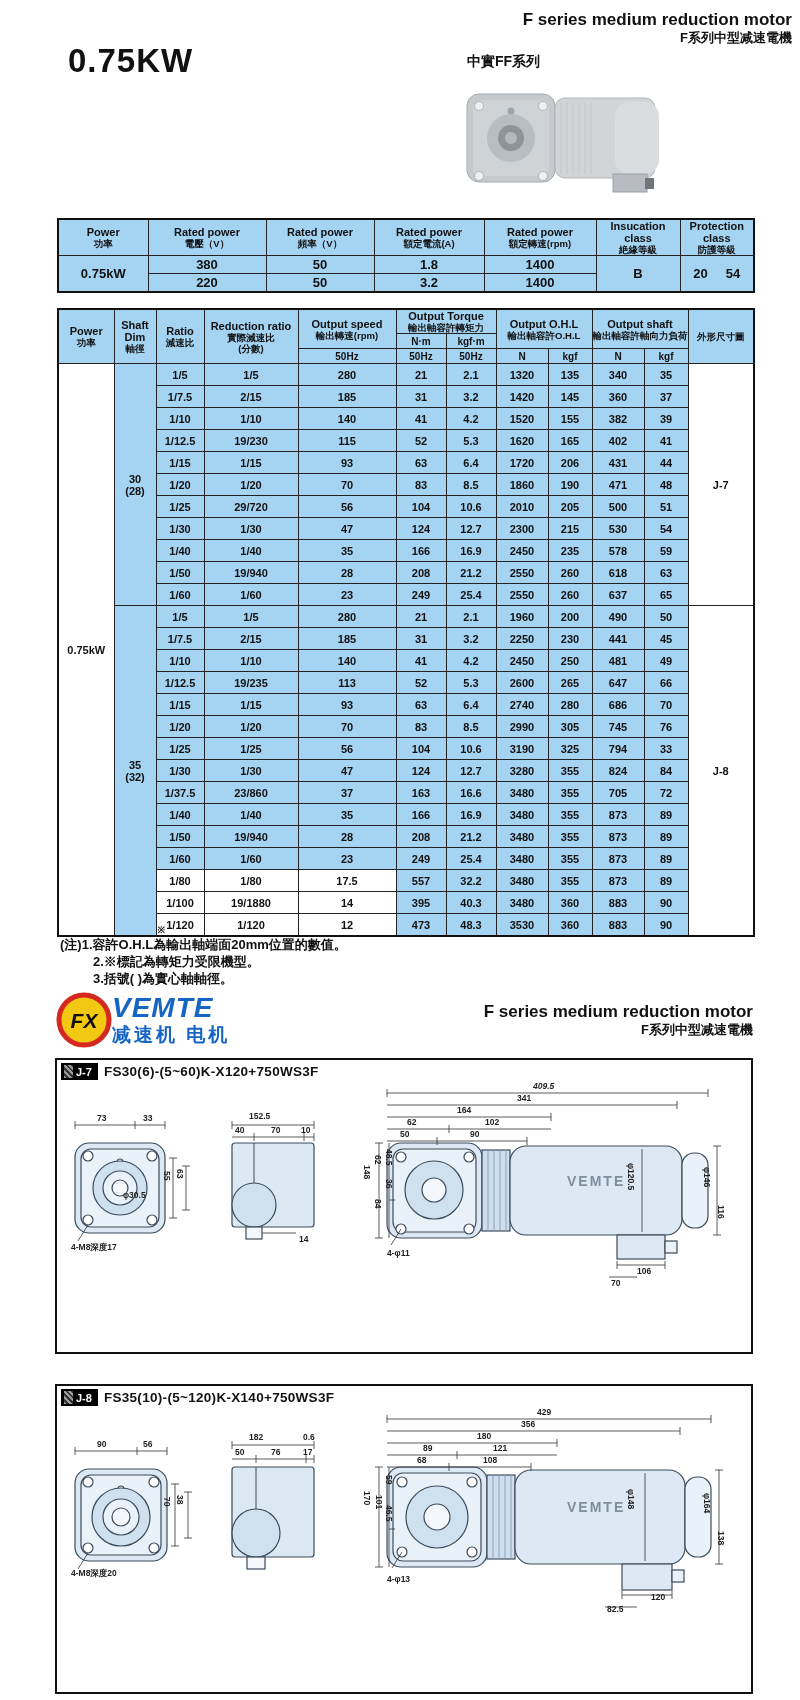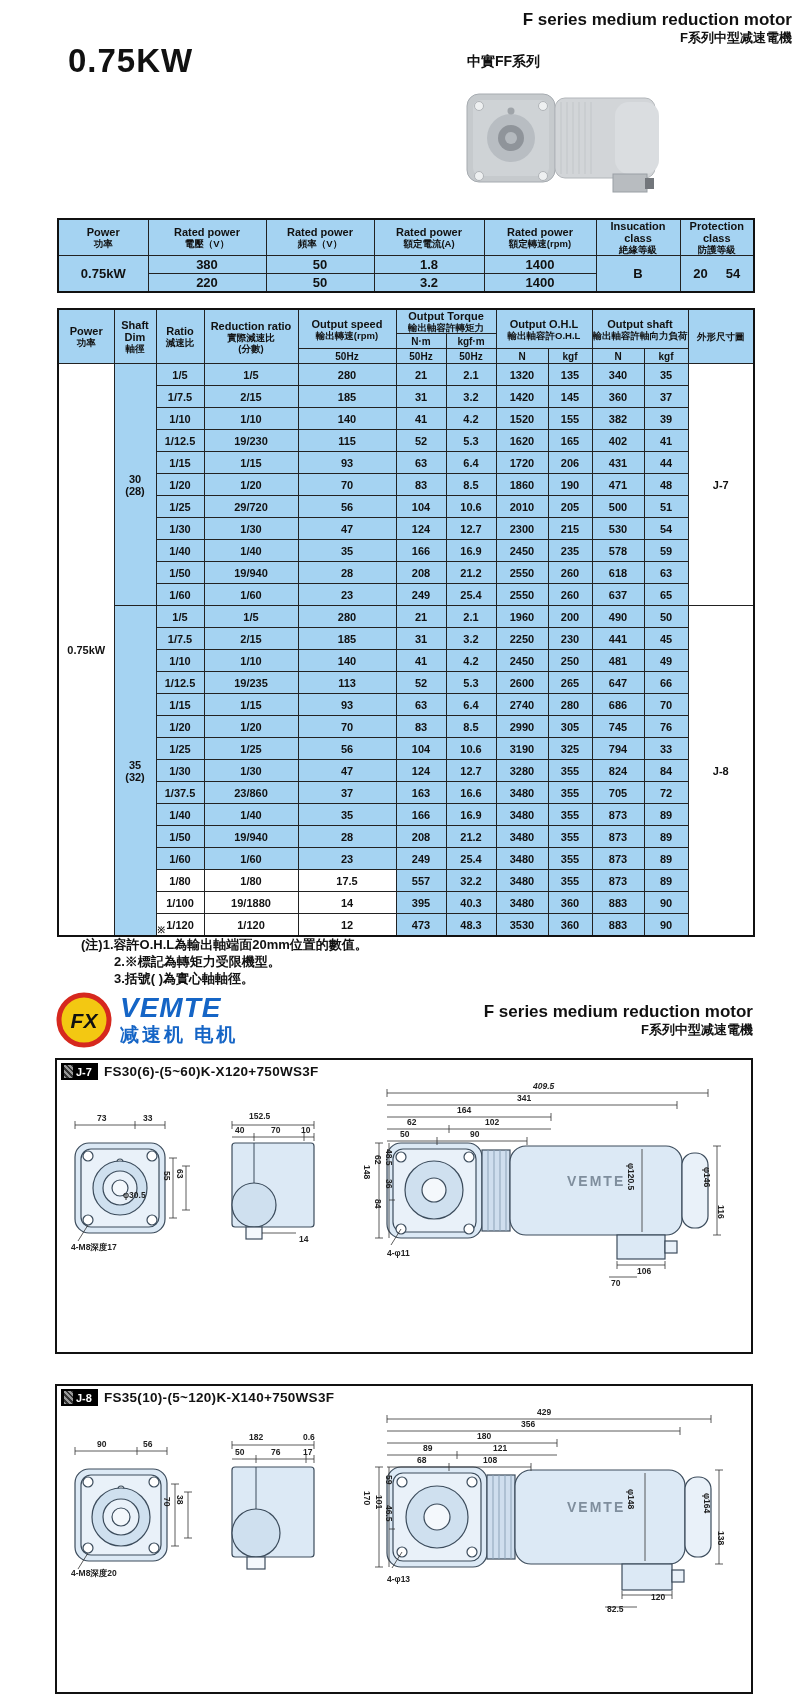--- a/index.html
+++ b/index.html
@@ -28,21 +28,21 @@
   td.outcell{background:#fff !important;font-size:12px;}
   td.shaftcell{font-size:11px;line-height:12px;}
   .prot-wrap{display:flex;justify-content:center;gap:18px;}
   .rowmark{position:absolute;left:1px;bottom:-1px;font-size:9px;}
 
   
   .notes{font-size:13px;font-weight:bold;line-height:17px;}
   .notes .indent{margin-left:33px;}
 
   
-  .logo-row{display:flex;align-items:center;gap:8px;}
+  .logo-row{display:flex;align-items:center;gap:0;}
   .logo-text .brand{font-size:28px;font-weight:bold;font-style:italic;letter-spacing:1px;}
   .logo-text .caption{font-size:19px;font-weight:bold;letter-spacing:3px;margin-top:-2px;}
 
   
   .dwg-box{border:2px solid #111;background:#fff;}
   .dwg-title{display:flex;align-items:center;gap:6px;padding:3px 4px 1px 4px;}
   .chip{background:#000;color:#fff;font-size:11px;font-weight:bold;
         padding:2px 6px 2px 3px;display:flex;align-items:center;gap:3px;}
   .chip-pattern{width:9px;height:13px;background:repeating-linear-gradient(45deg,#999 0 2px,#333 2px 4px);}
   .dwg-title .ttl{font-size:13.5px;font-weight:bold;letter-spacing:0.3px;}
@@ -528,21 +528,21 @@
             <td>48.3</td>
             <td>3530</td>
             <td>360</td>
             <td>883</td>
             <td>90</td>
           </tr>
         </tbody>
     </table>
   </div>
 
-  <div class="abs notes" style="left:60px;top:936px;margin-left:21px;">
+  <div class="abs notes" style="left:60px;top:936px;">
     <div><span>(注)</span><span>1.容許O.H.L為輸出軸端面20mm位置的數值。</span></div>
     <div class="indent">2.※標記為轉矩力受限機型。</div>
     <div class="indent">3.括號( )為實心軸軸徑。</div>
   </div>
 
   <div class="abs logo-row" style="left:56px;top:992px;">
     <svg width="56" height="56" viewBox="0 0 56 56">
       <circle cx="28" cy="28" r="25" fill="#f3c812" stroke="#d6281e" stroke-width="5"></circle>
       <text x="28" y="36" text-anchor="middle" font-size="21" font-style="italic" font-weight="bold" fill="#111">FX</text>
     </svg>

